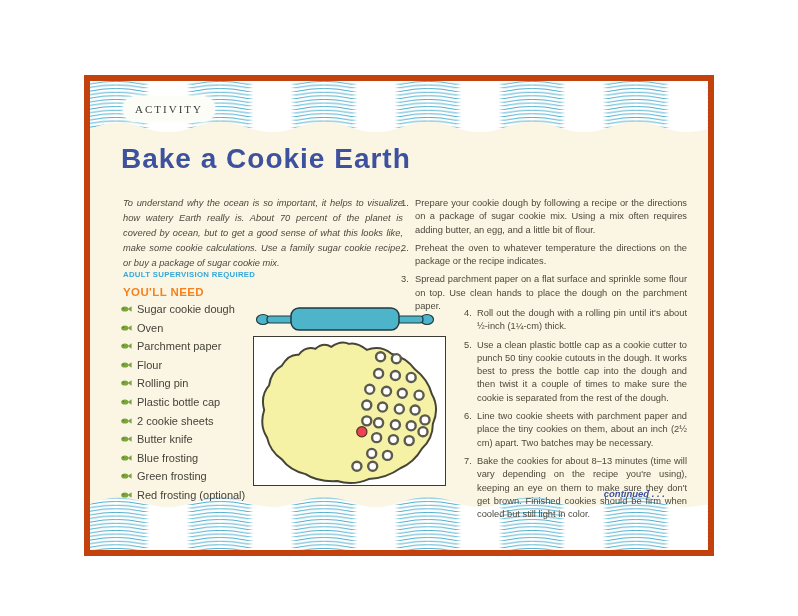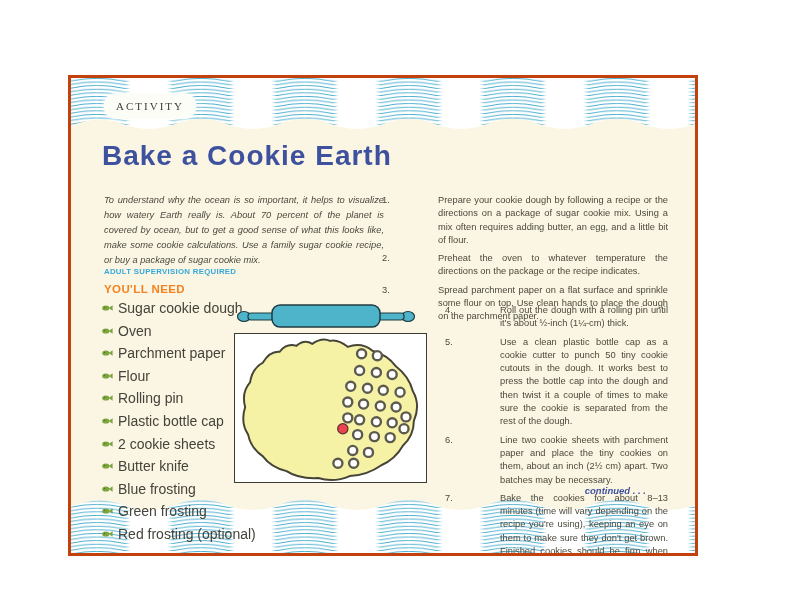--- a/index.html
+++ b/index.html
@@ -1,45 +1,45 @@
 <!DOCTYPE html>
 <html><head>
 <meta charset="utf-8">
 <style>
   html,body{margin:0;padding:0;}
   body{width:798px;height:616px;background:#ffffff;font-family:"Liberation Sans",sans-serif;}
   .stage{position:relative;width:798px;height:616px;background:#ffffff;overflow:hidden;}
-  .page{position:absolute;left:68px;top:75px;width:630px;height:481px;background:#fbf6e3;
-        border:3px solid #c2410c;box-sizing:border-box;overflow:hidden;}
+  .page{position:absolute;left:84px;top:75px;width:630px;height:481px;background:#fbf6e3;
+        border:6px solid #c2410c;box-sizing:border-box;overflow:hidden;}
   .wave{position:absolute;left:0;display:block;}
   .wave.top{top:0;}
   .wave.bottom{bottom:0;}
   .badge{position:absolute;left:33px;top:15px;width:92px;height:26px;background:#fdfdf8;
          border-radius:12px;display:flex;align-items:center;justify-content:center;
          box-shadow:0 0 4px rgba(255,255,255,0.9);}
   .badge span{font-family:"Liberation Serif",serif;font-size:11px;letter-spacing:2px;color:#3d3d3b;}
   .title{position:absolute;left:31px;top:62px;margin:0;font-size:28px;font-weight:bold;
          letter-spacing:1px;color:#3e519e;text-align:right;}
   .intro{position:absolute;left:33px;top:115px;width:280px;margin:0;font-size:9.3px;
          line-height:15px;font-style:italic;color:#4b4a40;text-align:justify;}
   .supervision{position:absolute;left:33px;top:189px;font-size:7.8px;font-weight:bold;
                letter-spacing:0.3px;color:#35a8da;}
   .need-head{position:absolute;left:33px;top:205px;font-size:11.5px;font-weight:bold;
              letter-spacing:0.4px;color:#f58220;}
   .materials{position:absolute;left:31px;top:222px;margin:0;padding:0;list-style:none;}
-  .materials li{display:flex;align-items:center;margin-bottom:6.6px;font-size:14px;color:#45433a;}
+  .materials li{display:flex;align-items:center;margin-bottom:6.6px;font-size:11px;color:#45433a;}
   .materials li svg{margin-right:5px;flex:0 0 auto;}
   .pin-svg{position:absolute;left:165px;top:225px;}
   .dough-box{position:absolute;left:163px;top:255px;width:193px;height:150px;background:#ffffff;
              border:1.5px solid #3c3b33;box-sizing:border-box;}
   .dough-box svg{display:block;width:100%;height:100%;}
   .steps{margin:0;padding:0;list-style:none;position:absolute;}
   .steps li{display:flex;margin-bottom:5px;font-size:9.3px;line-height:13.3px;color:#4b493d;}
   .steps .num{flex:0 0 14px;}
-  .steps .txt{flex:1 1 auto;text-align:justify;margin-left:42px;}
+  .steps .txt{flex:1 1 auto;text-align:justify;}
   .steps-a{left:311px;top:116px;width:286px;}
   .steps-b{left:374px;top:226px;width:223px;}
   .steps-b .num{flex:0 0 13px;}
   .continued{position:absolute;left:455px;top:407px;width:120px;text-align:right;
              font-size:9.5px;font-weight:bold;font-style:italic;color:#3e519e;}
 </style>
 </head>
 <body>
 
 <div class="stage">

